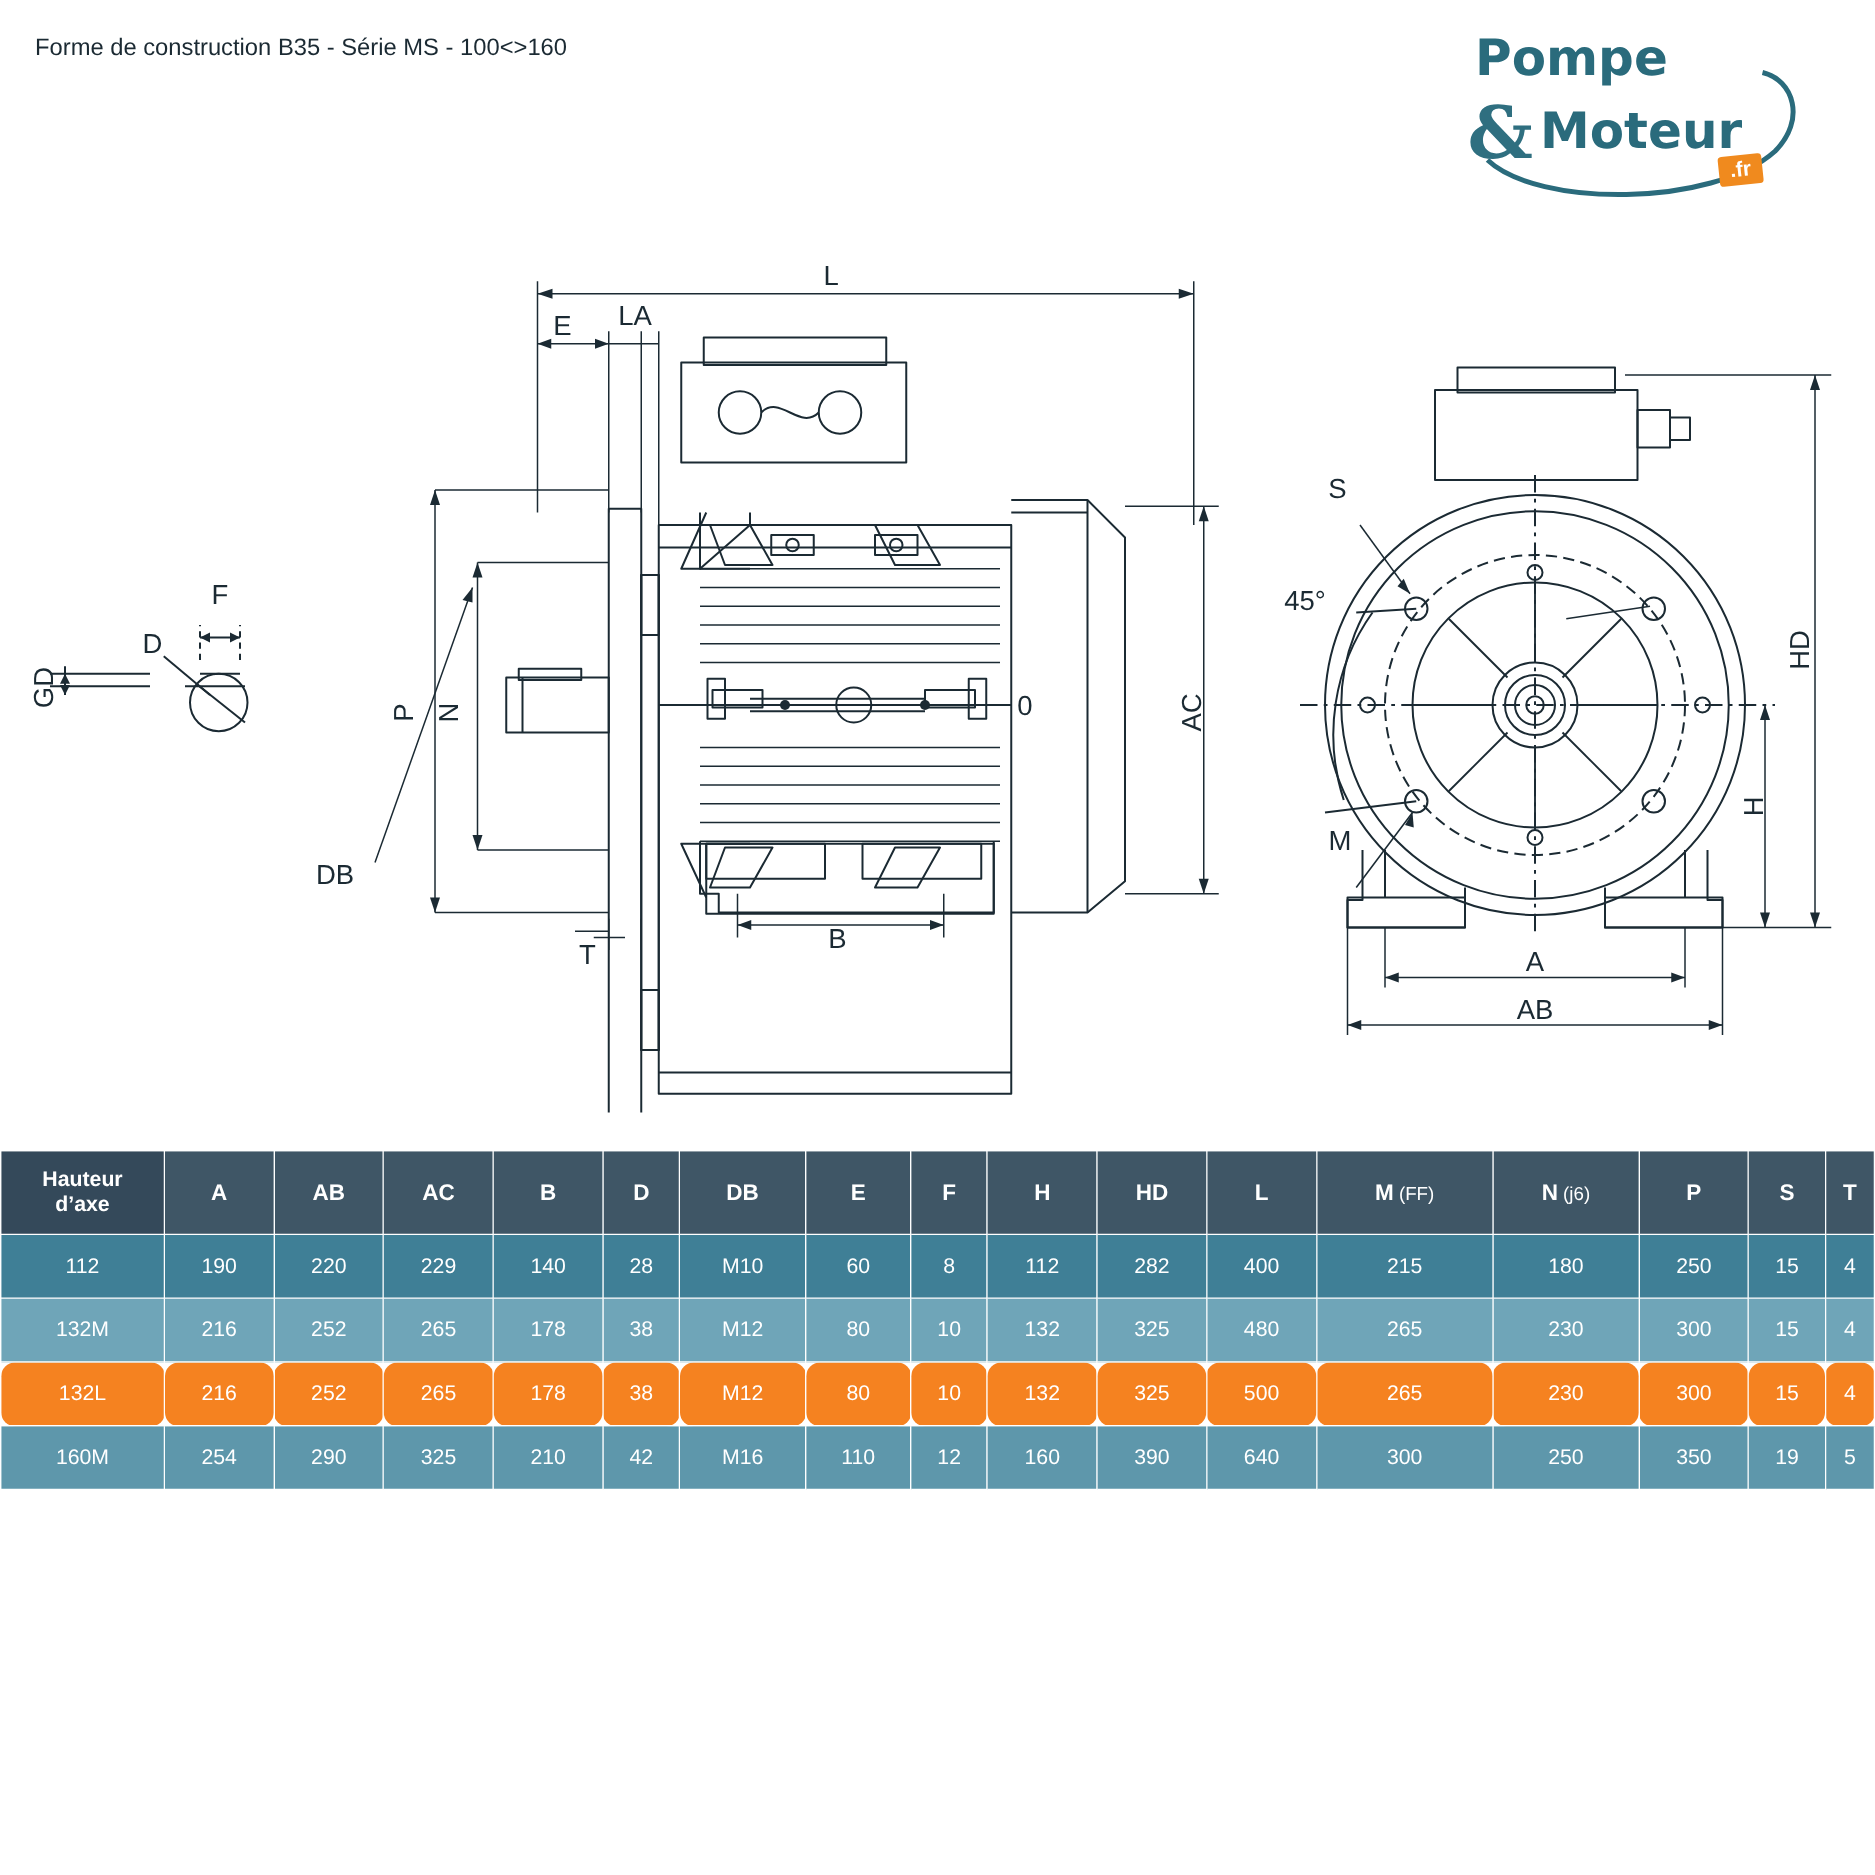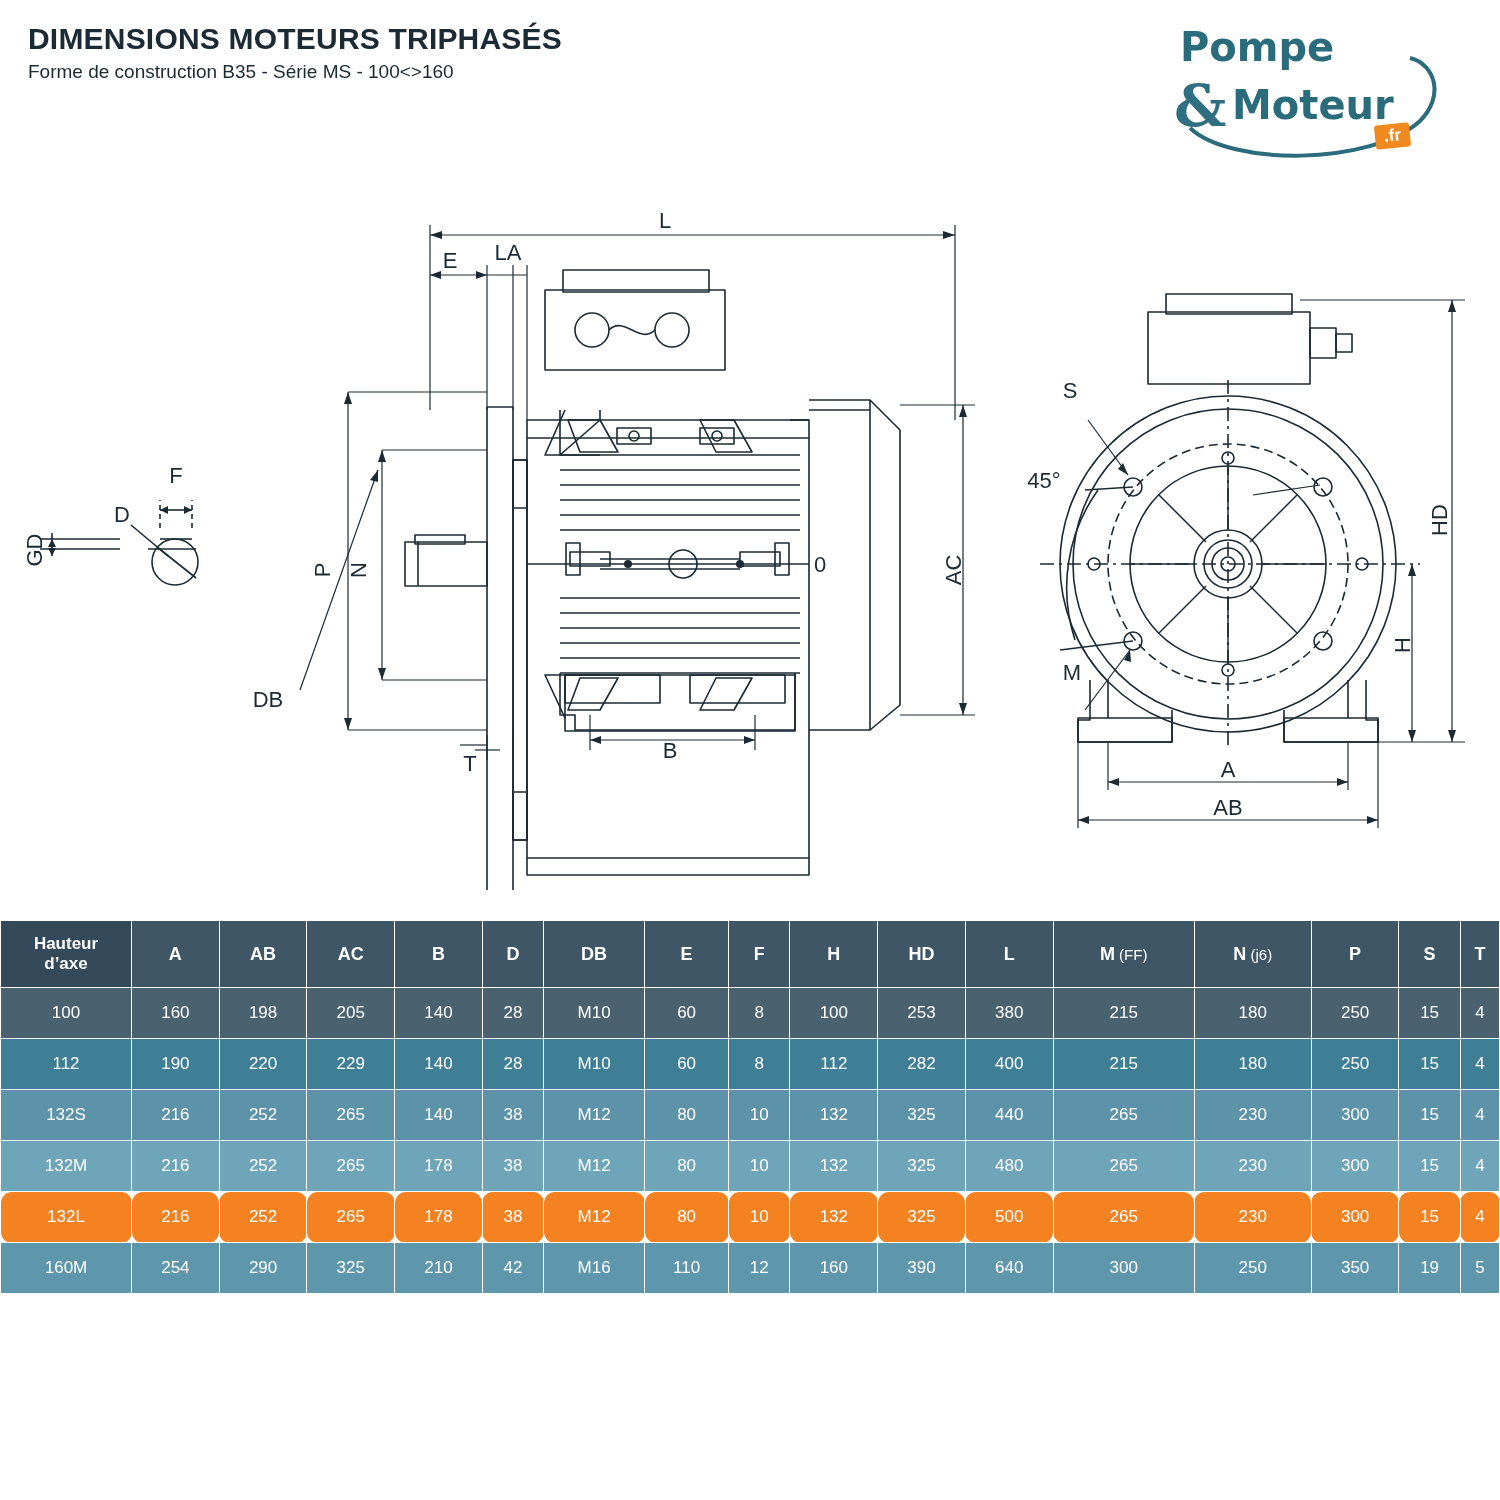--- a/index.html
+++ b/index.html
@@ -72,21 +72,20 @@
   tr.teal td{background:#5e97ab;margin-top:35px;}
   tr.teal2 td{background:#5a93a7;}
   td.first, th.first{background:#34495a;}
   tr.orange td.first{background:#f58220;}
   .sub{font-weight:normal;font-size:15px;}
 </style>
 </head>
 <body>
 
 <div class="header">
-  <div class="title">DIMENSIONS MOTEURS TRIPHASÉS</div>
   <div class="subtitle">Forme de construction B35 - Série MS - 100&lt;&gt;160</div>
 </div>
 
 <div class="logo">
   <svg class="logo-swoosh" width="290" height="150" viewBox="0 0 290 150">
     <path d="M20 112 C 60 150, 200 150, 250 105 C 275 80, 265 48, 240 42" fill="none" stroke="#2a6b7c" stroke-width="4"></path>
   </svg>
   <div class="logo-text-1">Pompe</div>
   <div class="logo-amp">&amp;</div>
   <div class="logo-text-2">Moteur</div>
@@ -367,74 +366,36 @@
           <th>HD</th>
           <th>L</th>
           <th>M<span class="sub"> (FF)</span></th>
           <th>N<span class="sub"> (j6)</span></th>
           <th>P</th>
           <th>S</th>
           <th>T</th>
         </tr>
     </thead>
     <tbody id="body-rows">
-        <tr class="dark">
-          <td class="first">100</td>
-          <td>160</td>
-          <td>198</td>
-          <td>205</td>
-          <td>140</td>
-          <td>28</td>
-          <td>M10</td>
-          <td>60</td>
-          <td>8</td>
-          <td>100</td>
-          <td>253</td>
-          <td>380</td>
-          <td>215</td>
-          <td>180</td>
-          <td>250</td>
-          <td>15</td>
-          <td>4</td>
-        </tr>
         <tr class="mid">
           <td class="first">112</td>
           <td>190</td>
           <td>220</td>
           <td>229</td>
           <td>140</td>
           <td>28</td>
           <td>M10</td>
           <td>60</td>
           <td>8</td>
           <td>112</td>
           <td>282</td>
           <td>400</td>
           <td>215</td>
           <td>180</td>
           <td>250</td>
-          <td>15</td>
-          <td>4</td>
-        </tr>
-        <tr class="light">
-          <td class="first">132S</td>
-          <td>216</td>
-          <td>252</td>
-          <td>265</td>
-          <td>140</td>
-          <td>38</td>
-          <td>M12</td>
-          <td>80</td>
-          <td>10</td>
-          <td>132</td>
-          <td>325</td>
-          <td>440</td>
-          <td>265</td>
-          <td>230</td>
-          <td>300</td>
           <td>15</td>
           <td>4</td>
         </tr>
         <tr class="pale">
           <td class="first">132M</td>
           <td>216</td>
           <td>252</td>
           <td>265</td>
           <td>178</td>
           <td>38</td>

